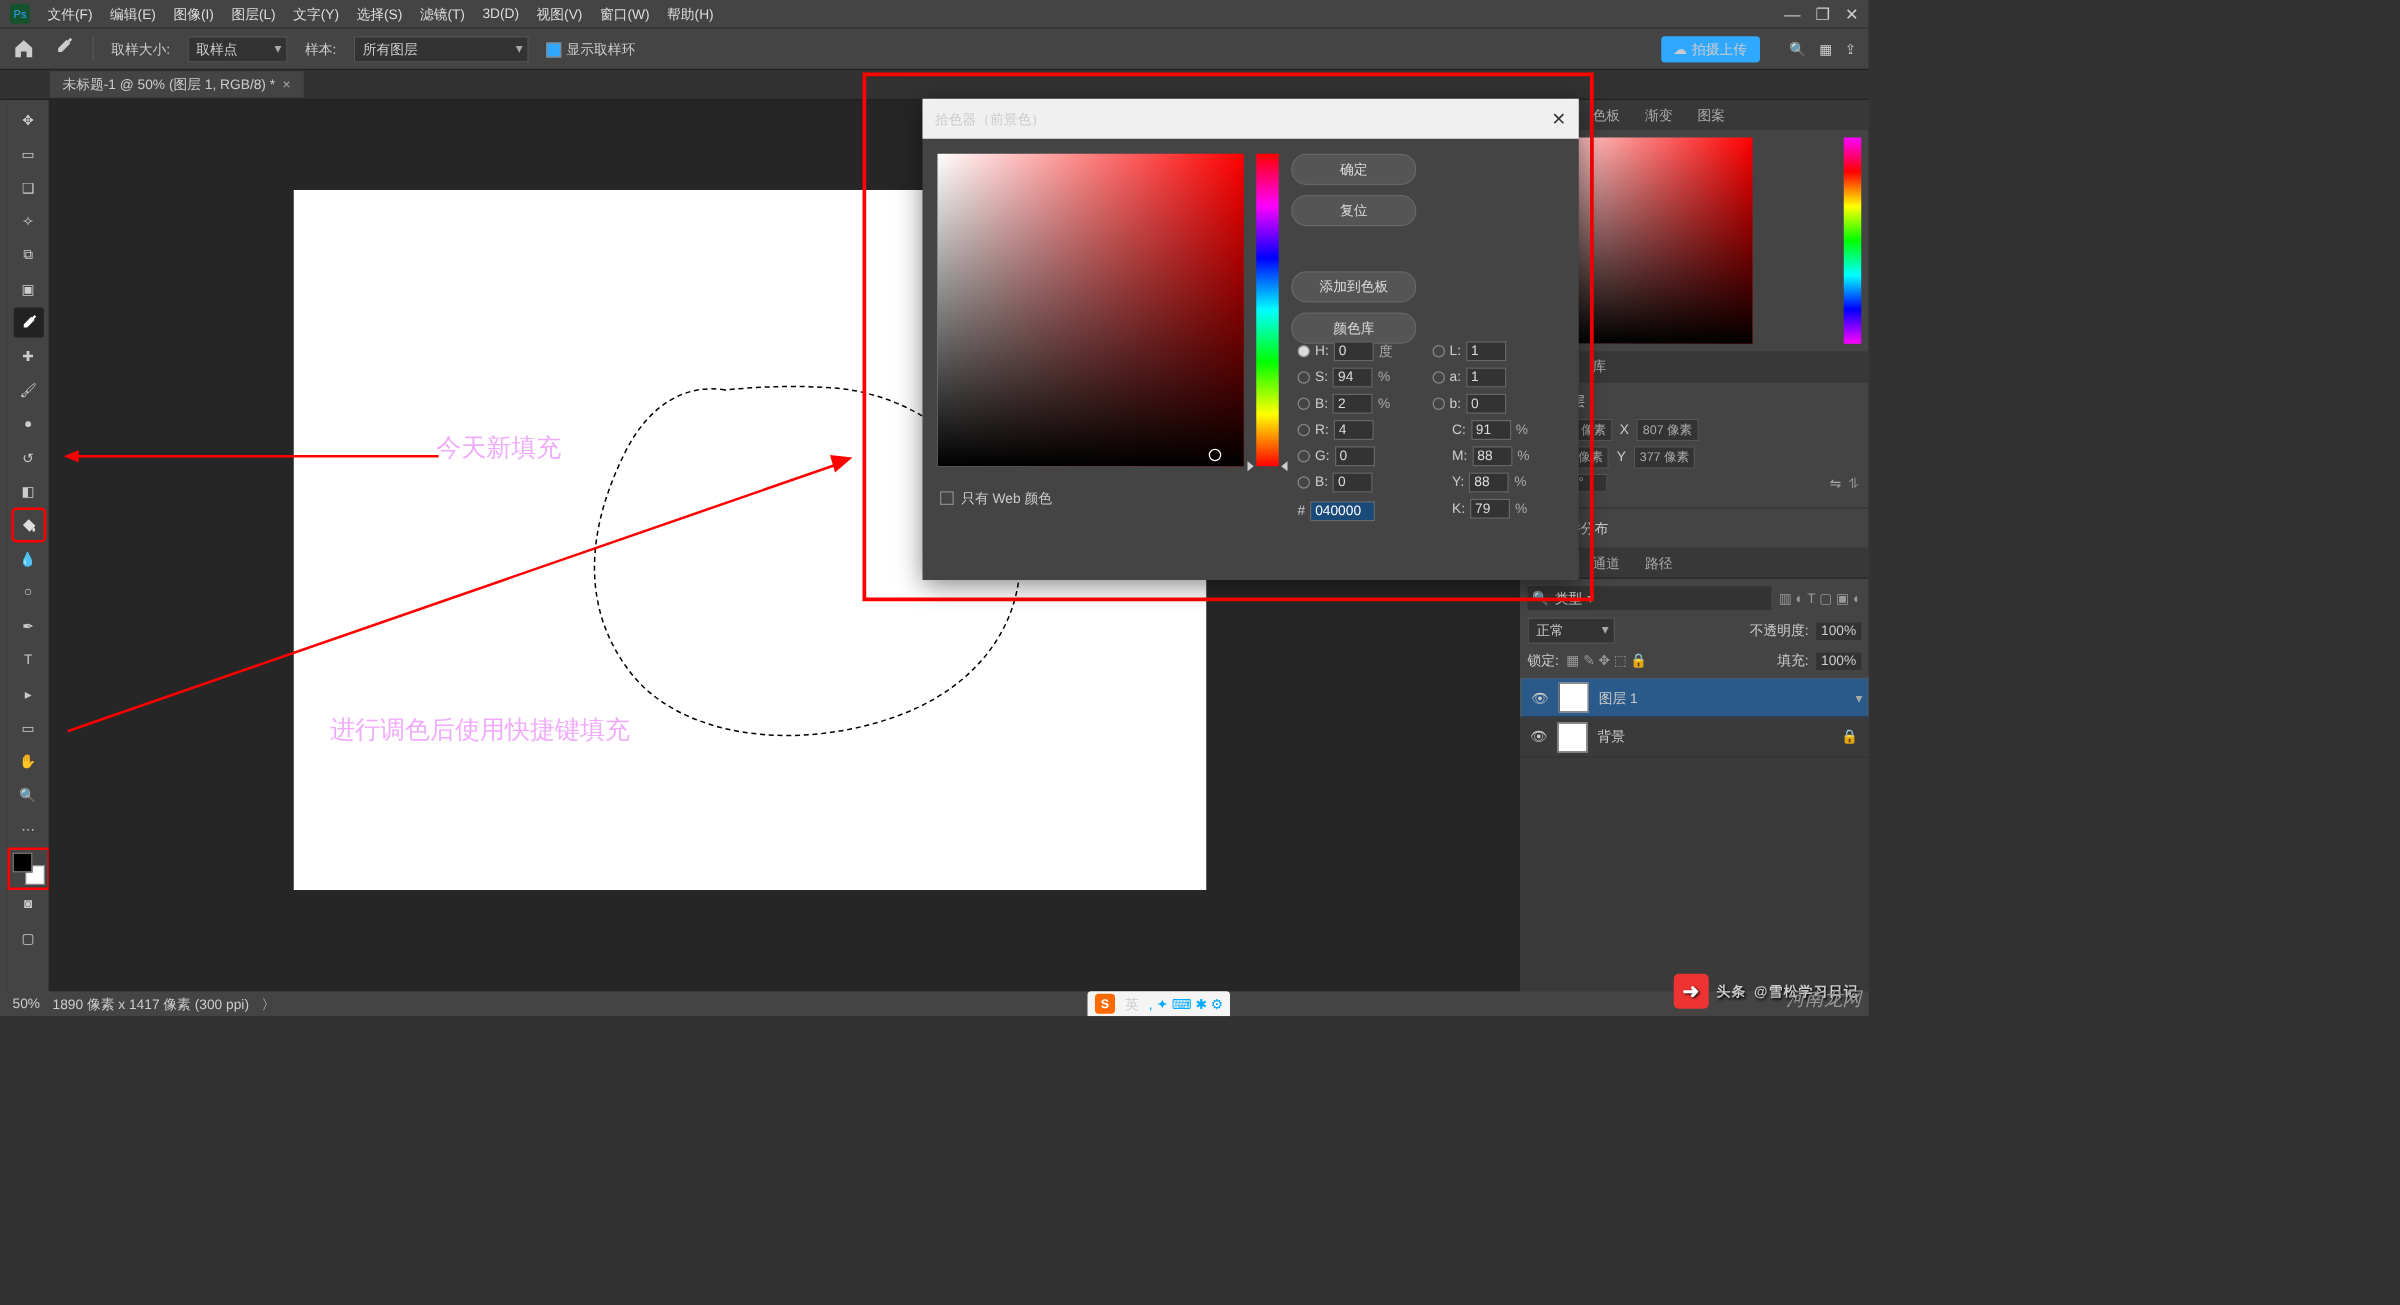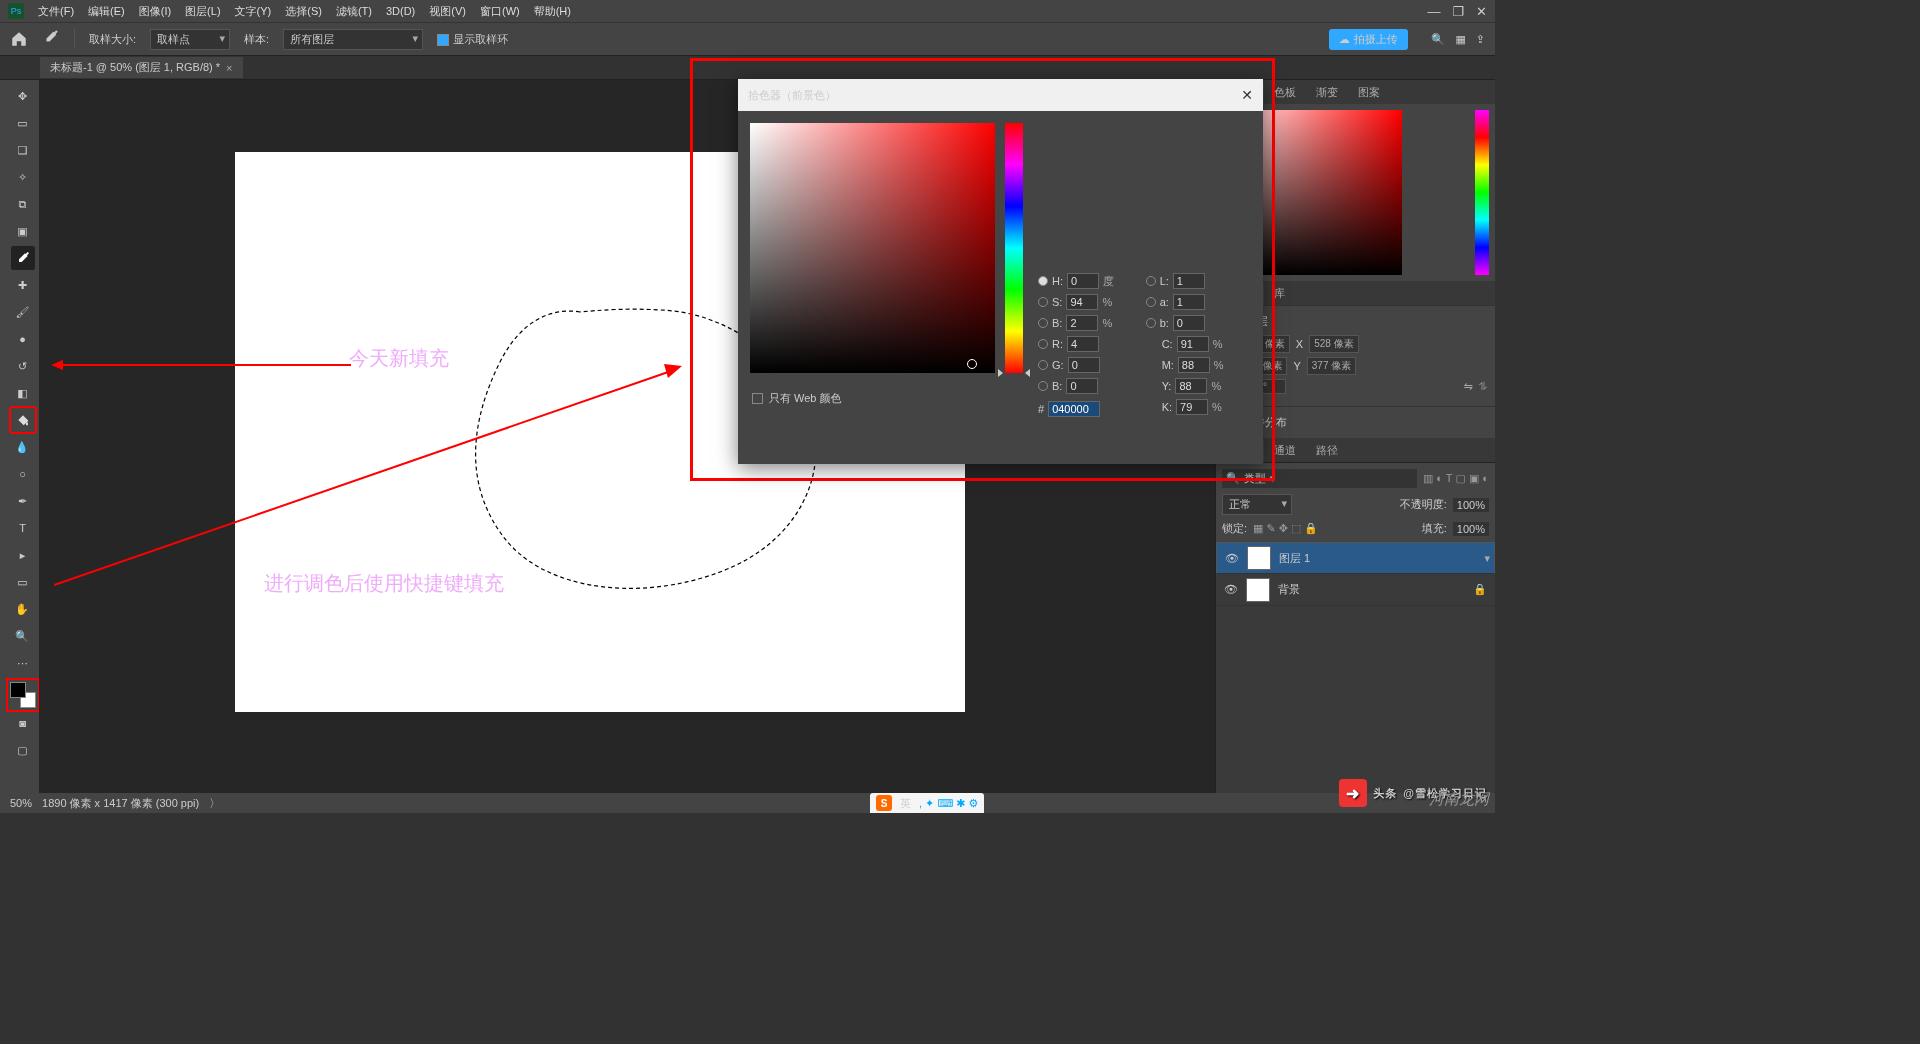--- a/index.html
+++ b/index.html
@@ -228,21 +228,21 @@
     <div class="panel-tabs">
       <div class="ptab on">调整</div>
       <div class="ptab">库</div>
     </div>
     <div class="prop-sec">
       <div class="prop-h">像素图层</div>
       <div class="prop-row">
         <span>W</span>
           <span class="f">978 像素</span>
         <span>X</span>
-          <span class="f">528 像素</span>
+          <span class="f">807 像素</span>
       </div>
       <div class="prop-row">
         <span>H</span>
           <span class="f">016 像素</span>
         <span>Y</span>
           <span class="f">377 像素</span>
       </div>
       <div class="prop-row">
         <span>△</span>
           <span class="f">0.00°</span>
@@ -300,20 +300,27 @@
     <span>拾色器（前景色）</span>
     <span class="x">✕</span>
   </div>
   <div class="dlg-body">
     <div class="sb-big">
       <div class="sb-cursor"></div>
     </div>
     <div class="hue-bar">
           <div class="hue-ptr"></div>
         </div>
+    <div class="btns-col">
+      <div class="dbtn">确定</div>
+      <div class="dbtn">复位</div>
+      <div style="height:20px"></div>
+      <div class="dbtn">添加到色板</div>
+      <div class="dbtn">颜色库</div>
+    </div>
   </div>
 
   <div class="vals">
     <div class="vcol">
       <div class="vrow">
             <span class="rad on"></span>
             <span>H:</span>
             <input class="vin" value="0" style="">
             <span class="unit">度</span>
           </div>

